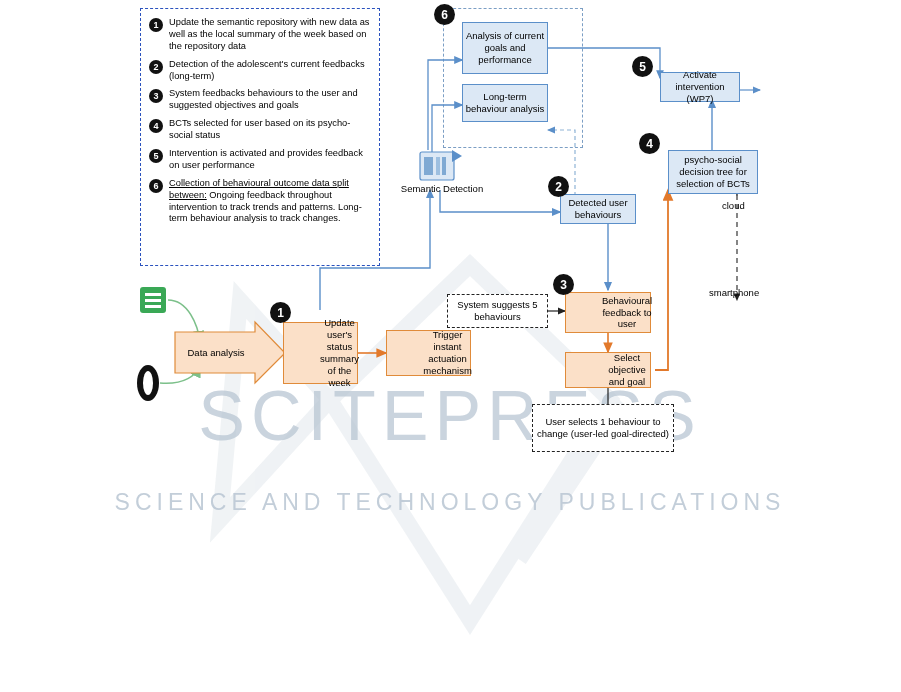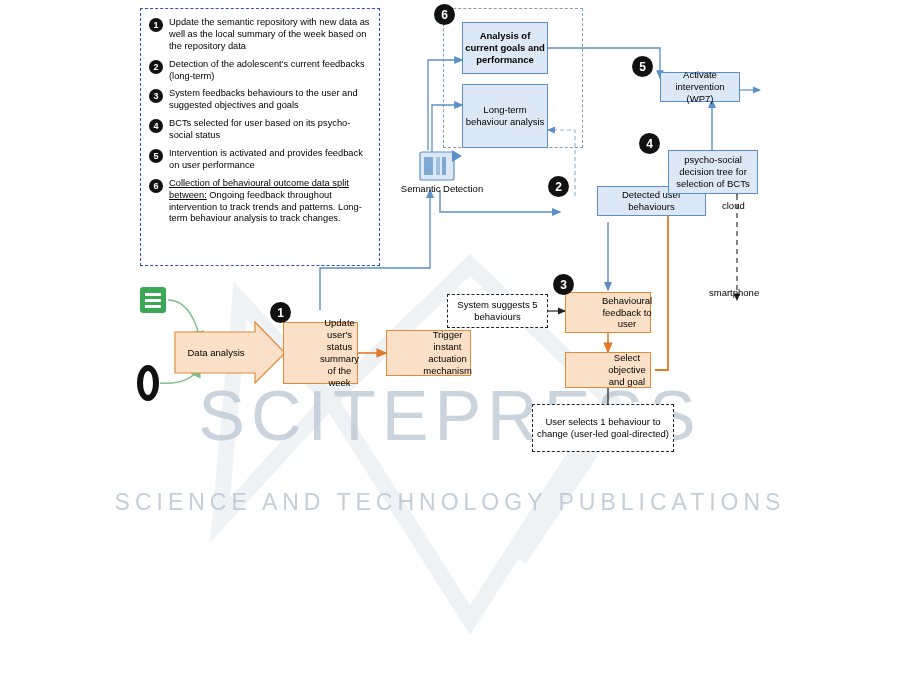--- a/index.html
+++ b/index.html
@@ -239,37 +239,37 @@
     </div>
     <div class="legend-item">
       <span class="legend-num">6</span>
       <span class="legend-text">
         <span class="underline">Collection of behavioural outcome data split between:</span>
         <span>Ongoing feedback throughout intervention to track trends and patterns. Long-term behaviour analysis to track changes.</span>
       </span>
     </div>
   </div>
 
-  <div class="node blue" style="left:462px; top:22px; width:86px; height:52px;font-weight:bold;">
+  <div class="node blue" style="left:462px; top:22px; width:86px; height:52px;">
     <span>Analysis of current goals and performance</span>
   </div>
 
-  <div class="node blue" style="left:462px; top:84px; width:86px; height:64px;">
+  <div class="node blue" style="left:462px; top:84px; width:86px; height:38px;">
     <span>Long-term behaviour analysis</span>
   </div>
 
   <div class="node blue" style="left:660px; top:72px; width:80px; height:30px;">
     <span>Activate intervention (WP7)</span>
   </div>
 
   <div class="node plain" style="left:396px; top:182px; width:92px; height:14px;">
     <span>Semantic Detection</span>
   </div>
 
-  <div class="node blue" style="left:560px; top:186px; width:109px; height:30px;margin-left:37px;">
+  <div class="node blue" style="left:560px; top:194px; width:76px; height:30px;">
     <span>Detected user behaviours</span>
   </div>
 
   <div class="node orange" style="left:283px; top:322px; width:75px; height:62px;">
     <span>Update user's status summary of the week</span>
   </div>
 
   <div class="node blue" style="left:668px; top:150px; width:90px; height:44px;">
     <span>psycho-social decision tree for selection of BCTs</span>
   </div>

